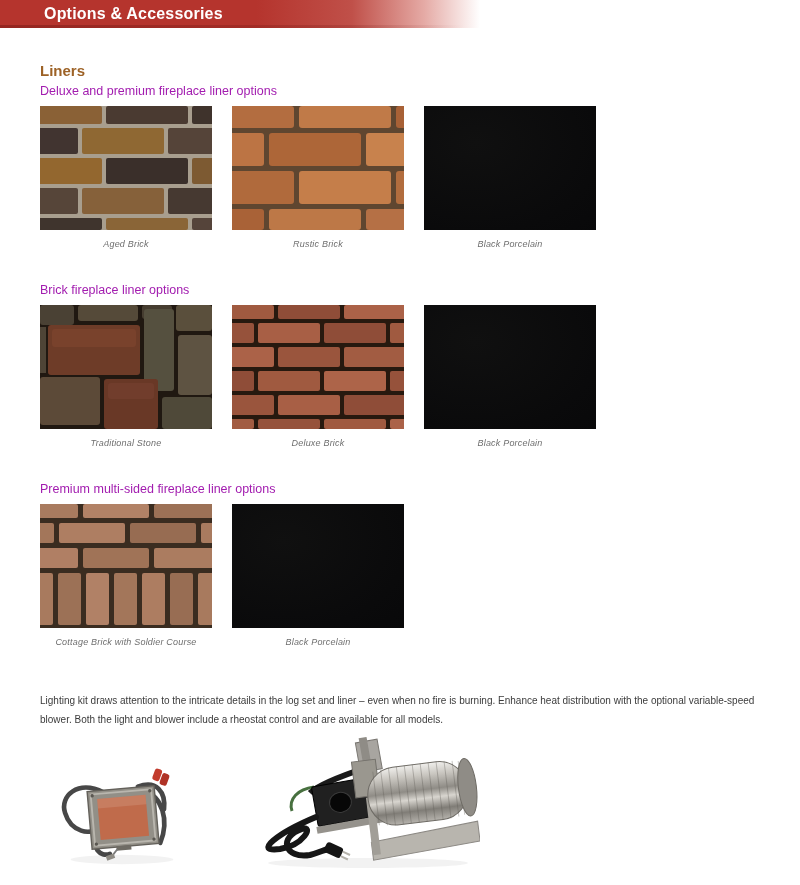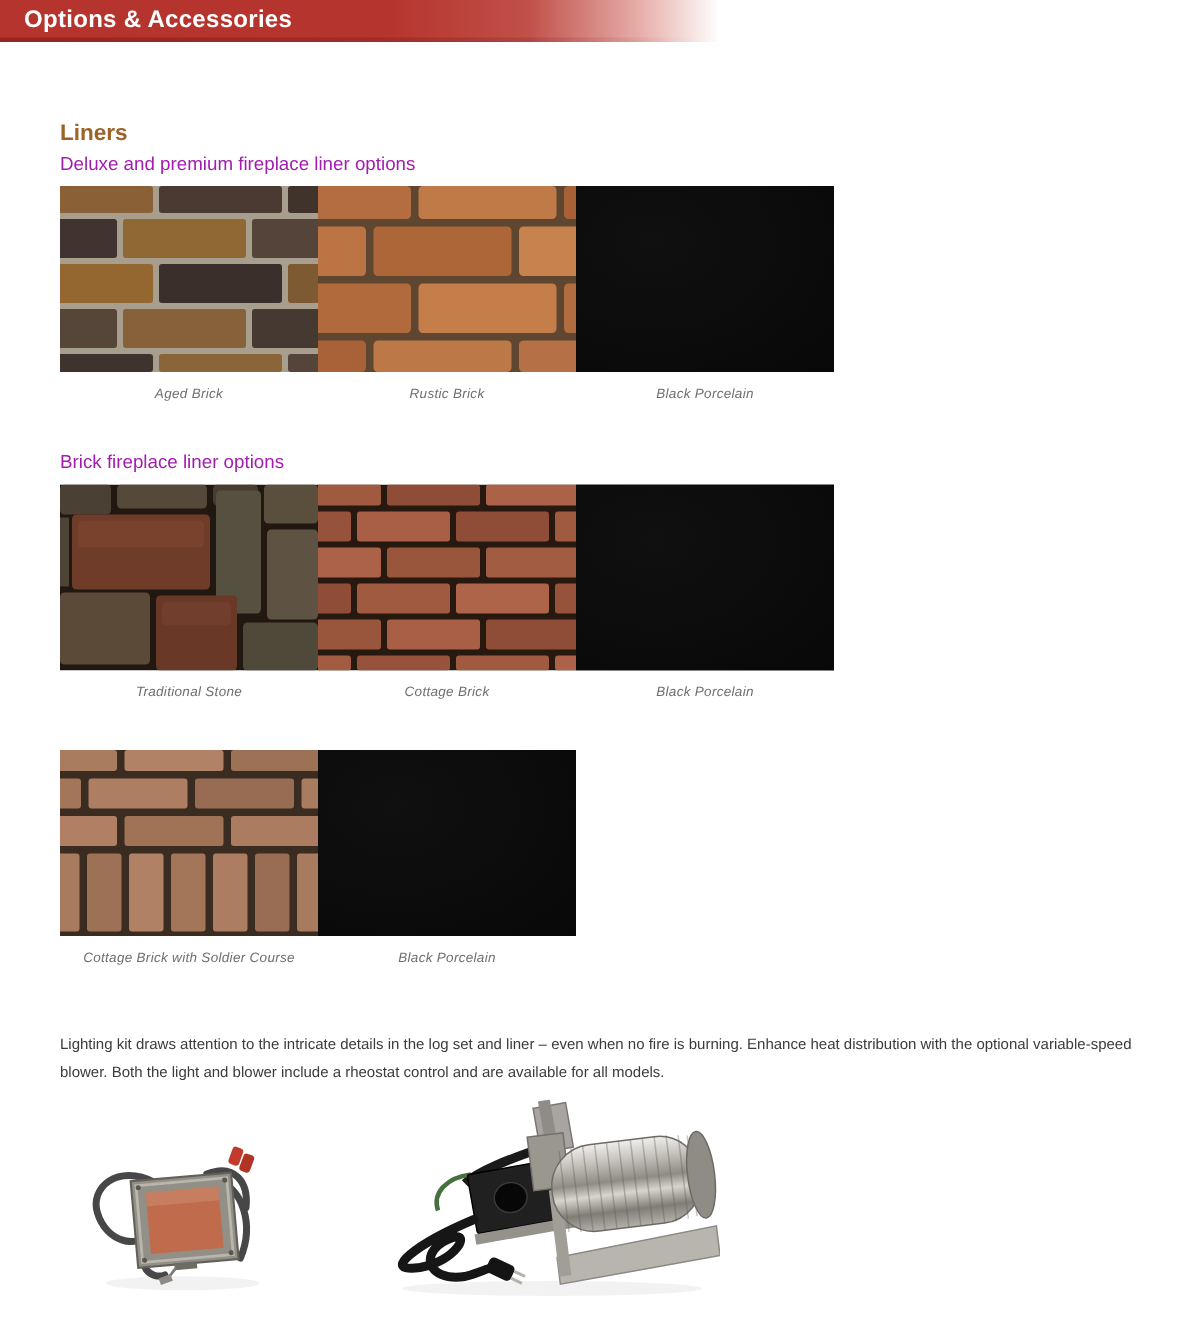--- a/index.html
+++ b/index.html
@@ -14,33 +14,33 @@
   
   .banner {
     position: relative; height: 28px;
     background: linear-gradient(90deg, #b5342d 0%, #b5342d 32%, #c05049 44%, #e5aaa5 53%, #ffffff 60%);
   }
   .banner::after {
     content: ""; position: absolute; left: 0; right: 0; bottom: 0; height: 3px;
     background: linear-gradient(90deg, rgba(122,26,22,.55) 0%, rgba(122,26,22,.25) 40%, rgba(122,26,22,0) 58%);
   }
   .banner h1 {
-    margin: 0; padding-left: 16px; line-height: 27px;
+    margin: 0; padding-left: 44px; line-height: 27px;
     font-size: 16px; font-weight: 700; color: #ffffff; letter-spacing: .2px;
   }
 
   .content { padding: 0 38px 0 40px; }
 
-  .section-liners { margin-top: 52px; }
+  .section-liners { margin-top: 34px; }
   .section-heading { font-size: 15px; font-weight: 700; color: #9d6226; margin: 0 0 5px; }
 
   .liner-group { margin-bottom: 34px; }
   .group-label { font-size: 12.5px; color: #a21caf; margin: 0 0 8px; }
 
-  .figure-row { display: flex; }
+  .figure-row { display: flex; gap: 20px; }
   figure { width: 172px; margin: 0; }
   .swatch { width: 172px; height: 124px; display: block; }
   div.swatch { border: 0; }
   .black-porcelain { background: radial-gradient(120% 120% at 30% 30%, #101010 0%, #0a0a0b 60%, #070708 100%); }
   .black-fluted { background: repeating-linear-gradient(90deg, #3a3a3d 0 11px, #121214 11px 16px); }
   figcaption {
     margin-top: 9px; font-size: 9px; font-style: italic;
     color: #6f6f6f; text-align: center; letter-spacing: .2px;
   }
 
@@ -168,32 +168,33 @@
                   <rect x="158" y="66" width="62" height="20" rx="2" fill="#96523b"></rect>
                 <rect x="-20" y="90" width="62" height="20" rx="2" fill="#9a553d"></rect>
                   <rect x="46" y="90" width="62" height="20" rx="2" fill="#a85f45"></rect>
                   <rect x="112" y="90" width="62" height="20" rx="2" fill="#8f4d38"></rect>
                 <rect x="-40" y="114" width="62" height="10" rx="2" fill="#a25c42"></rect>
                   <rect x="26" y="114" width="62" height="10" rx="2" fill="#96523b"></rect>
                   <rect x="92" y="114" width="62" height="10" rx="2" fill="#a05a40"></rect>
                   <rect x="158" y="114" width="62" height="10" rx="2" fill="#ab6248"></rect>
               </g>
             </svg>
-            <figcaption>Cottage Brick</figcaption>
+            <figcaption>Deluxe Brick</figcaption>
           </figure>
 
           <figure>
             <div class="swatch black-porcelain"></div>
             <figcaption>Black Porcelain</figcaption>
           </figure>
 
         </div>
       </div>
 
       <div class="liner-group">
+        <p class="group-label">Premium multi-sided fireplace liner options</p>
         <div class="figure-row">
 
           <figure>
             <svg class="swatch" viewBox="0 0 172 124" preserveAspectRatio="none">
               <rect x="0" y="0" width="172" height="124" fill="#3a2c20"></rect>
               <g>
                 <rect x="-28" y="0" width="66" height="14" rx="2" fill="#a97b5f"></rect>
                   <rect x="43" y="0" width="66" height="14" rx="2" fill="#b28266"></rect>
                   <rect x="114" y="0" width="66" height="14" rx="2" fill="#9c7156"></rect>
                 <rect x="-52" y="19" width="66" height="20" rx="2" fill="#a3765a"></rect>

